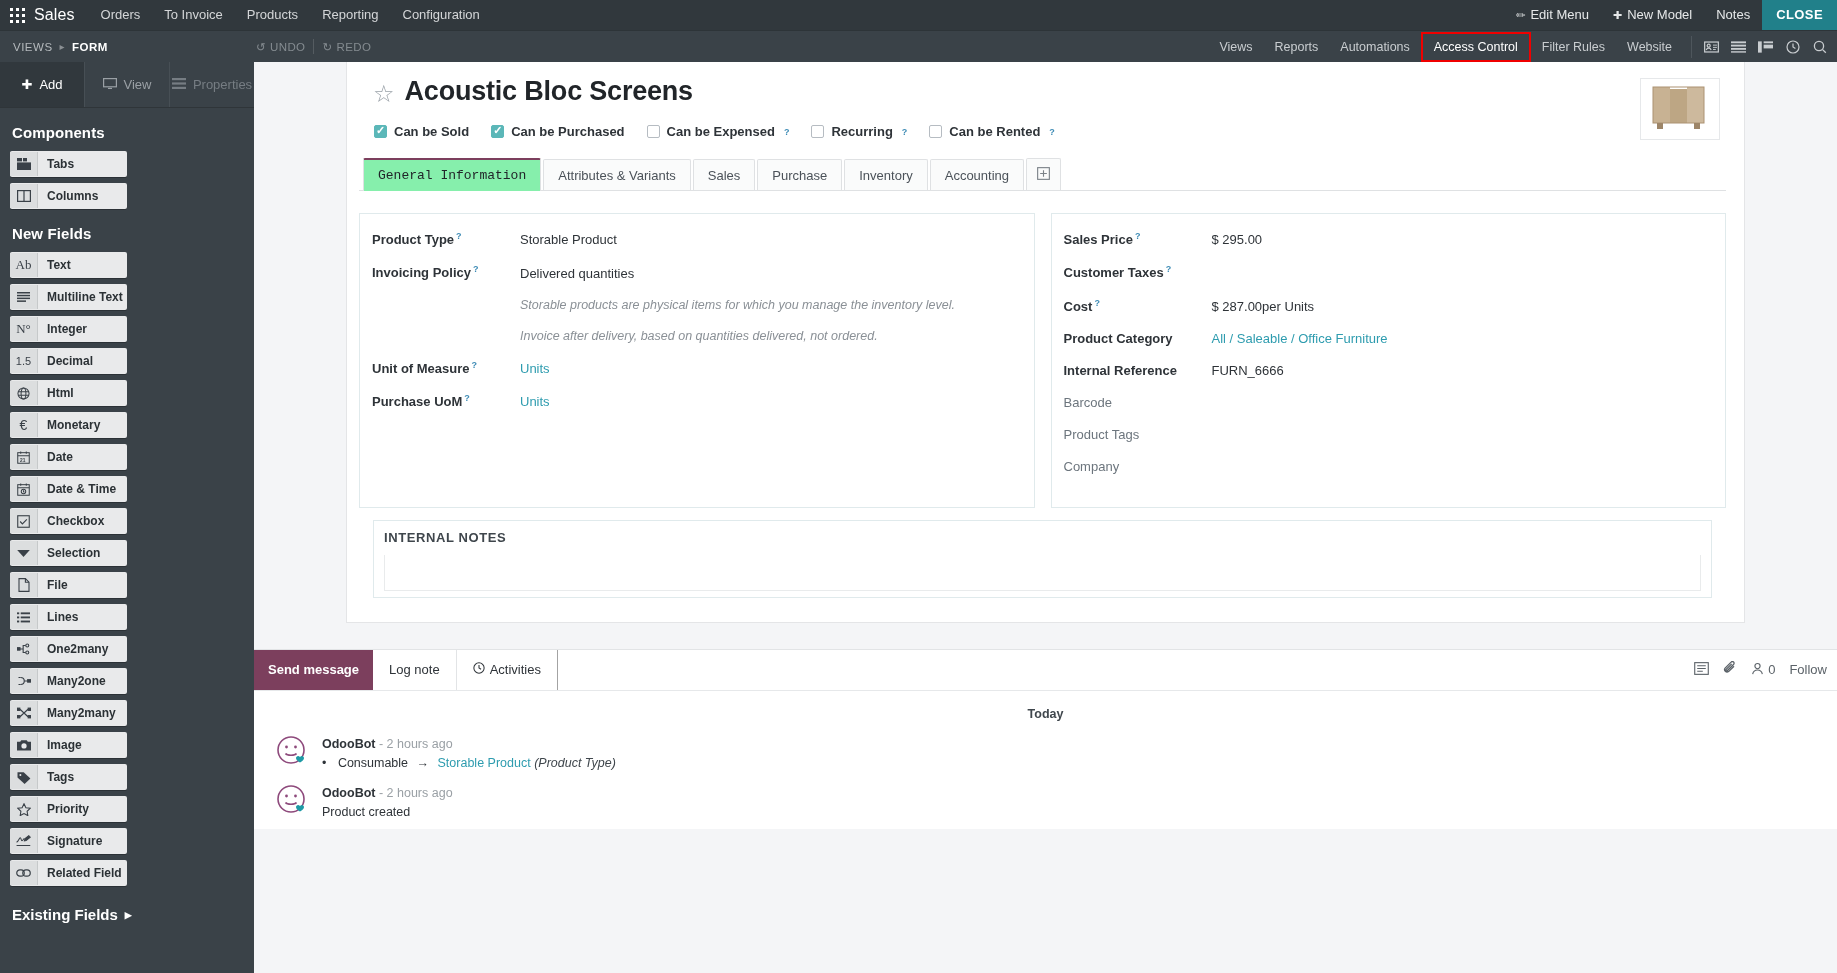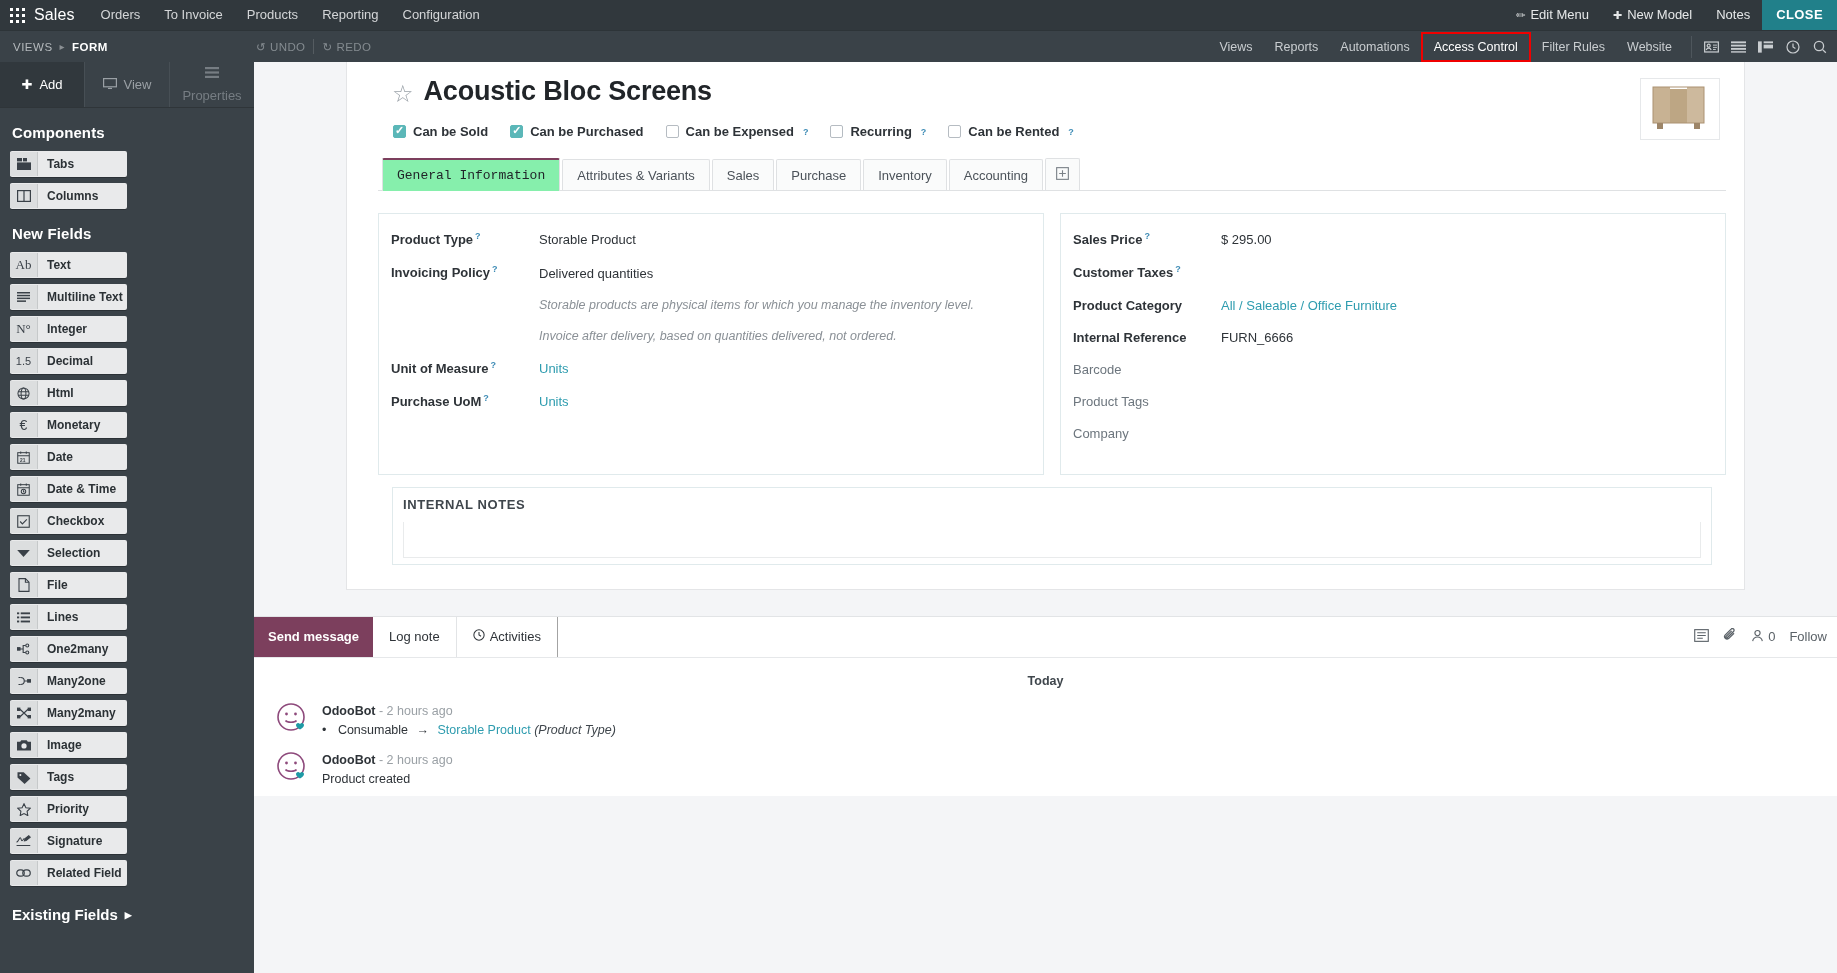--- a/index.html
+++ b/index.html
@@ -60,21 +60,21 @@
 
   
   .sidebar { width: 254px; background: #3a4248; flex: 0 0 254px; color: #fff; position: relative; }
   .side-tabs { display: flex; height: 46px; border-bottom: 1px solid #2f3539; }
   .side-tab {
     flex: 1; display: flex; align-items: center; justify-content: center; gap: 7px;
     font-size: 13px; color: #9aa0a5; cursor: pointer; border-right: 1px solid #474f55;
   }
   .side-tab.active { background: #31383d; color: #ffffff; }
   .side-tab.disabled { color: #767d83; cursor: default; }
-  .side-tab:last-child { border-right: none; flex-direction: column; }
+  .side-tab:last-child { border-right: none; }
   .side-section {
     font-size: 15px; font-weight: bold; color: #ffffff;
     padding: 16px 0 10px 12px; letter-spacing: .1px;
   }
   .grid2 { display: flex; flex-wrap: wrap; padding: 0 10px; gap: 6px 8px; }
   .fbtn {
     width: 117px; height: 26px; background: #e9eaeb; color: #2b3135;
     display: flex; align-items: center; border-radius: 2px;
     font-size: 12px; font-weight: bold; cursor: grab; overflow: hidden;
     box-shadow: 0 1px 0 rgba(0,0,0,.25);
@@ -92,21 +92,21 @@
   }
   .caret-r { font-size: 9px; }
 
   
   .content { flex: 1; background: #f4f5f7; overflow: hidden; position: relative; }
 
   
   .sheet-wrap { padding: 0 92px 0 92px; }
   .sheet {
     background: #fff; border: 1px solid #e4e5e7; border-top: none;
-    padding: 14px 18px 24px 31px; min-height: 520px; position: relative;
+    padding: 14px 18px 24px 12px; min-height: 520px; position: relative;
   }
   .title-row { display: flex; align-items: flex-start; }
   .title-left { flex: 1; padding-left: 14px; }
   .star { color: #9aa1a8; font-size: 24px; line-height: 1; margin-right: 10px; vertical-align: -2px; cursor: pointer; }
   h1.prod-title {
     display: inline; font-size: 27px; font-weight: bold; color: #212529; letter-spacing: -.2px;
   }
   .checks { display: flex; align-items: center; gap: 22px; margin: 17px 0 0 1px; flex-wrap: wrap; }
   .chk { display: flex; align-items: center; gap: 7px; font-size: 13px; font-weight: bold; color: #2e3338; cursor: pointer; }
   .box { width: 13px; height: 13px; border: 1px solid #b6bcc2; background: #fff; border-radius: 2px; display: inline-block; position: relative; }
@@ -624,20 +624,26 @@
               </div>
               <div class="fval">$ 295.00</div>
             </div>
             <div class="frow">
               <div class="flabel">
                 <span>Customer Taxes</span><span class="qm">?</span>
               </div>
               <div class="fval"></div>
             </div>
             <div class="frow">
+              <div class="flabel">
+                <span>Cost</span><span class="qm">?</span>
+              </div>
+              <div class="fval">$ 287.00per Units</div>
+            </div>
+            <div class="frow">
               <div class="flabel">Product Category</div>
               <div class="fval link">All / Saleable / Office Furniture</div>
             </div>
             <div class="frow">
               <div class="flabel">Internal Reference</div>
               <div class="fval">FURN_6666</div>
             </div>
             <div class="frow">
               <div class="flabel plain">Barcode</div>
               <div class="fval"></div>

